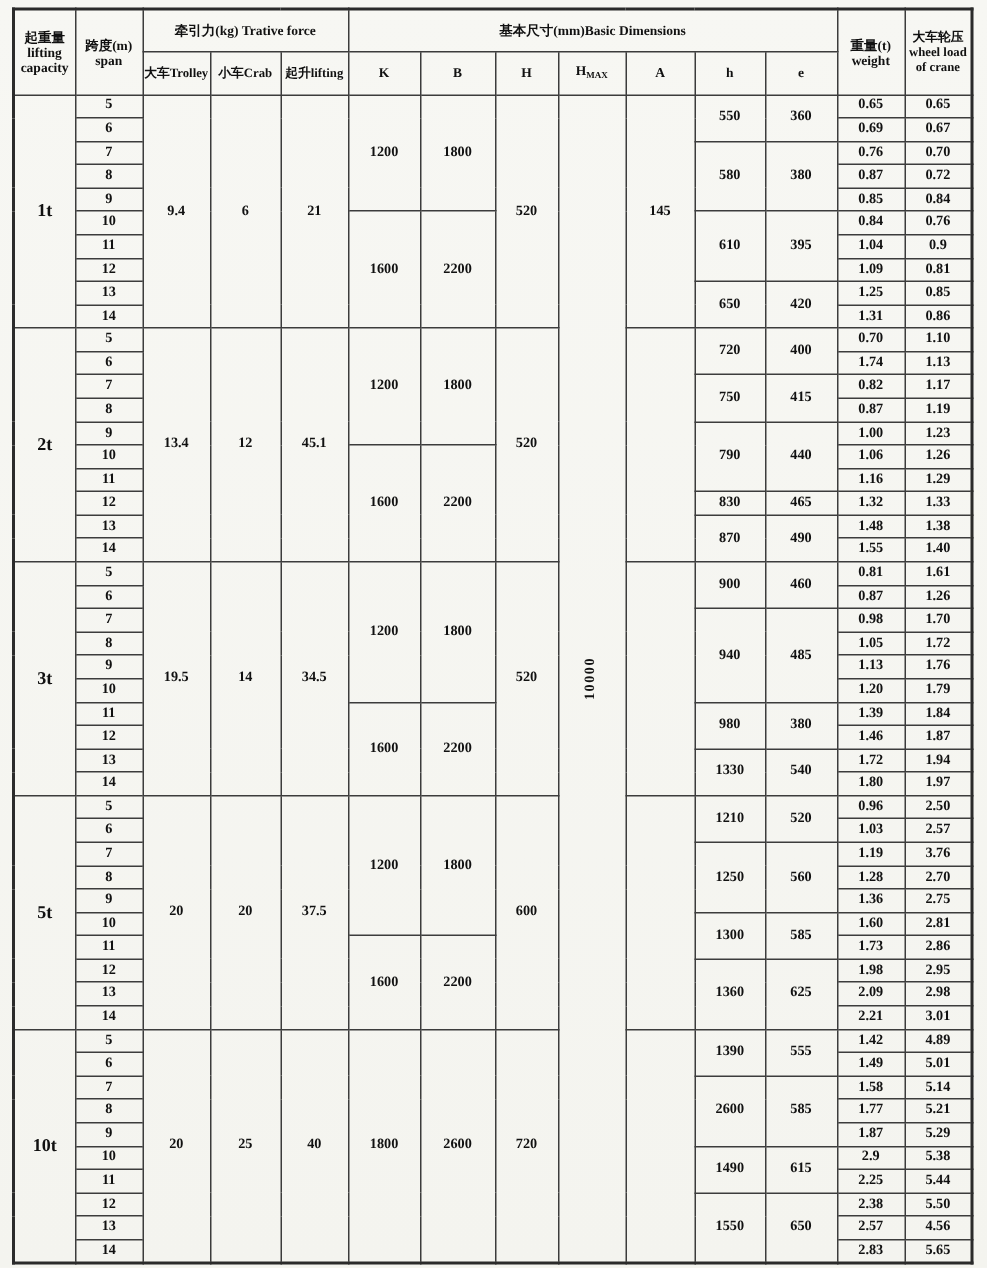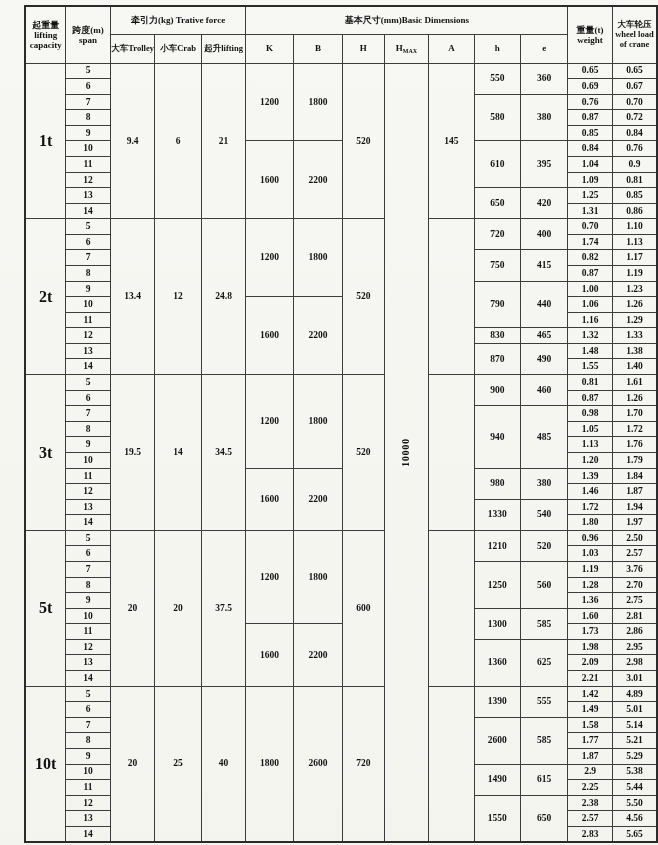--- a/index.html
+++ b/index.html
@@ -8,41 +8,41 @@
     background:#f6f6f2;
     font-family:"Liberation Serif", serif;
     color:#111;
   }
   .sheet{
     position:relative;width:658px;height:845px;
     background:linear-gradient(180deg,#f7f7f3 0%,#f4f4ef 100%);
     overflow:hidden;
   }
   table.spec{
-    position:absolute;left:24px;top:5px;
+    position:absolute;left:8px;top:5px;
     border-collapse:collapse;table-layout:fixed;
     background:transparent;
     border:2px solid #2b2b2b;
   }
   td,th{
     border:1px solid #3c3c3c;
     padding:0;margin:0;
     text-align:center;vertical-align:middle;
     font-weight:bold;
     font-size:9.5px;line-height:1.12;
     overflow:hidden;
     white-space:pre-line;
   }
   thead th{font-size:9px;}
   th.cn{font-size:9px;}
   th.small{font-size:8.5px;}
   thead tr.r1{height:28px;}
   thead tr.r2{height:29px;}
   tbody tr{height:15.58px;}
-  td.cap{font-size:16px;}
+  td.cap{font-size:12px;}
   sub.mx{font-size:6px;vertical-align:-2px;}
   .vtext{
     display:inline-block;
     transform:rotate(-90deg);
     white-space:nowrap;
     font-size:9.5px;font-weight:bold;
     letter-spacing:1px;
   }
 </style>
 </head>
@@ -162,21 +162,21 @@
         <tr>
           <td>14</td>
           <td>1.31</td>
           <td>0.86</td>
         </tr>
         <tr>
           <td rowspan="10" class="cap">2t</td>
           <td>5</td>
           <td rowspan="10">13.4</td>
           <td rowspan="10">12</td>
-          <td rowspan="10">24.8</td>
+          <td rowspan="10">45.1</td>
           <td rowspan="5">1200</td>
           <td rowspan="5">1800</td>
           <td rowspan="10">520</td>
           <td rowspan="10"></td>
           <td rowspan="2">720</td>
           <td rowspan="2">400</td>
           <td>0.70</td>
           <td>1.10</td>
         </tr>
         <tr>

